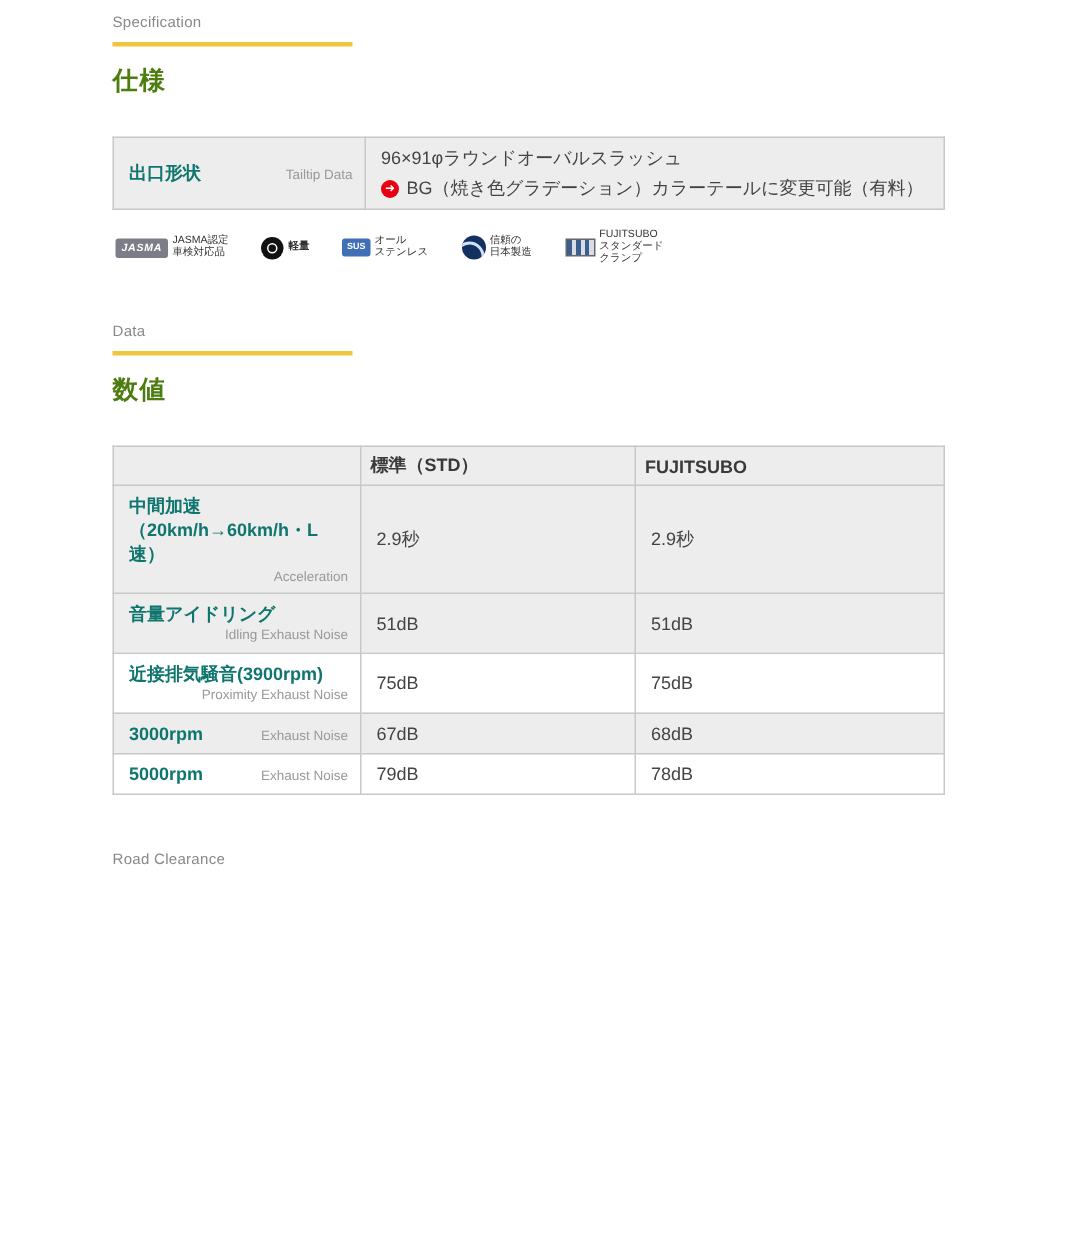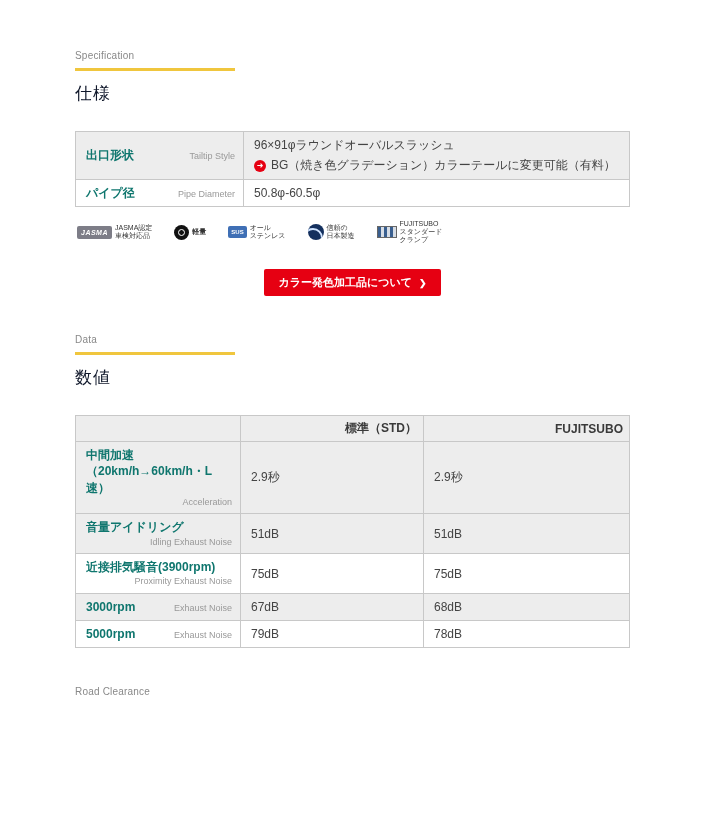--- a/index.html
+++ b/index.html
@@ -6,24 +6,24 @@
   html,body { background:#ffffff; }
   body {
     width:710px; height:828px;
     font-family:"Liberation Sans","DejaVu Sans",sans-serif;
     color:#444; overflow:hidden;
   }
   .page { padding:10px 0 0 75px; width:630px; }
   .content { width:555px; }
 
   
-  .section-head { margin-bottom:26px;margin-top:40px; }
+  .section-head { margin-bottom:26px; }
   .eyebrow { font-size:10px; color:#888; letter-spacing:.2px; }
   .rule { width:160px; height:3px; background:#f0c63e; margin:7px 0 11px 0; }
-  .section-title { font-size:17px; font-weight:normal; color:#0f172a; letter-spacing:1px; }
+  .section-title { font-size:17px; font-weight:bold; color:#4d7c0f; letter-spacing:1px; }
 
   
   table { width:100%; border-collapse:collapse; font-size:12px; color:#444;
           border:1px solid #999; }
   td { border:1px solid #c8c8c8; vertical-align:middle; }
   tr.stripe td { background:#ededed; }
   td.lbl { padding:5px 8px 5px 10px; }
   td.val { padding:5px 10px; background:#fff; }
   tr.stripe td.val { background:#ededed; }
   .lbl-flex { display:flex; flex-wrap:wrap; align-items:baseline; }
@@ -57,21 +57,21 @@
   .cta { display:inline-flex; align-items:center; justify-content:center; gap:7px;
     min-width:122px; height:27px; padding:0 14px; background:#e60012; color:#fff;
     font-size:11px; font-weight:bold; border:none; border-radius:2px; cursor:pointer; }
   .cta .arr { font-size:9px; }
 
   .gap-to-data { margin-top:38px; }
 
   
   .data-table col.c1 { width:165px; }
   .data-table col.c2 { width:183px; }
-  .data-table td.hd { background:#ededed; text-align:right; font-weight:bold; color:#3a3a3a; padding:4px 6px; }
+  .data-table td.hd { background:#ededed; text-align:left; font-weight:bold; color:#3a3a3a; padding:4px 6px; }
   .data-table td { height:22px; }
   .spec-table col.c1 { width:168px; }
 </style>
 </head>
 <body>
 
 <div class="page">
   <div class="content">
 
     <div class="section-head">
@@ -83,40 +83,31 @@
     <table class="spec-table">
       <colgroup>
           <col class="c1">
           <col>
         </colgroup>
       <tbody>
           <tr class="stripe">
         <td class="lbl">
           <div class="lbl-flex">
             <span class="jp">出口形状</span>
-            <span class="en">Tailtip Style</span>
+            <span class="en">Tailtip Data</span>
           </div>
         </td>
         <td class="val">
           <div>96×91φラウンドオーバルスラッシュ</div>
           <div class="note-line">
             <span class="bg-arrow">➜</span>
             <span>BG（焼き色グラデーション）カラーテールに変更可能（有料）</span>
           </div>
         </td>
       </tr>
-      <tr>
-        <td class="lbl">
-          <div class="lbl-flex">
-            <span class="jp">パイプ径</span>
-            <span class="en">Pipe Diameter</span>
-          </div>
-        </td>
-        <td class="val">50.8φ-60.5φ</td>
-      </tr>
     </tbody>
       </table>
 
     <div class="badges">
       <div class="badge">
         <span class="ic-jasma">JASMA</span>
         <span class="badge-txt">
           <span>JASMA認定</span><br>
           <span>車検対応品</span>
         </span>
@@ -144,26 +135,20 @@
       <div class="badge">
         <span class="ic-stripes"></span>
         <span class="badge-txt">
           <span>FUJITSUBO</span><br>
           <span>スタンダード</span><br>
           <span>クランプ</span>
         </span>
       </div>
     </div>
 
-    <div class="cta-wrap">
-      <button class="cta">
-        <span>カラー発色加工品について</span>
-        <span class="arr">❯</span>
-      </button>
-    </div>
 
     <div class="section-head gap-to-data">
       <div class="eyebrow">Data</div>
       <div class="rule"></div>
       <div class="section-title">数値</div>
     </div>
 
     <table class="data-table">
       <colgroup>
           <col class="c1">

